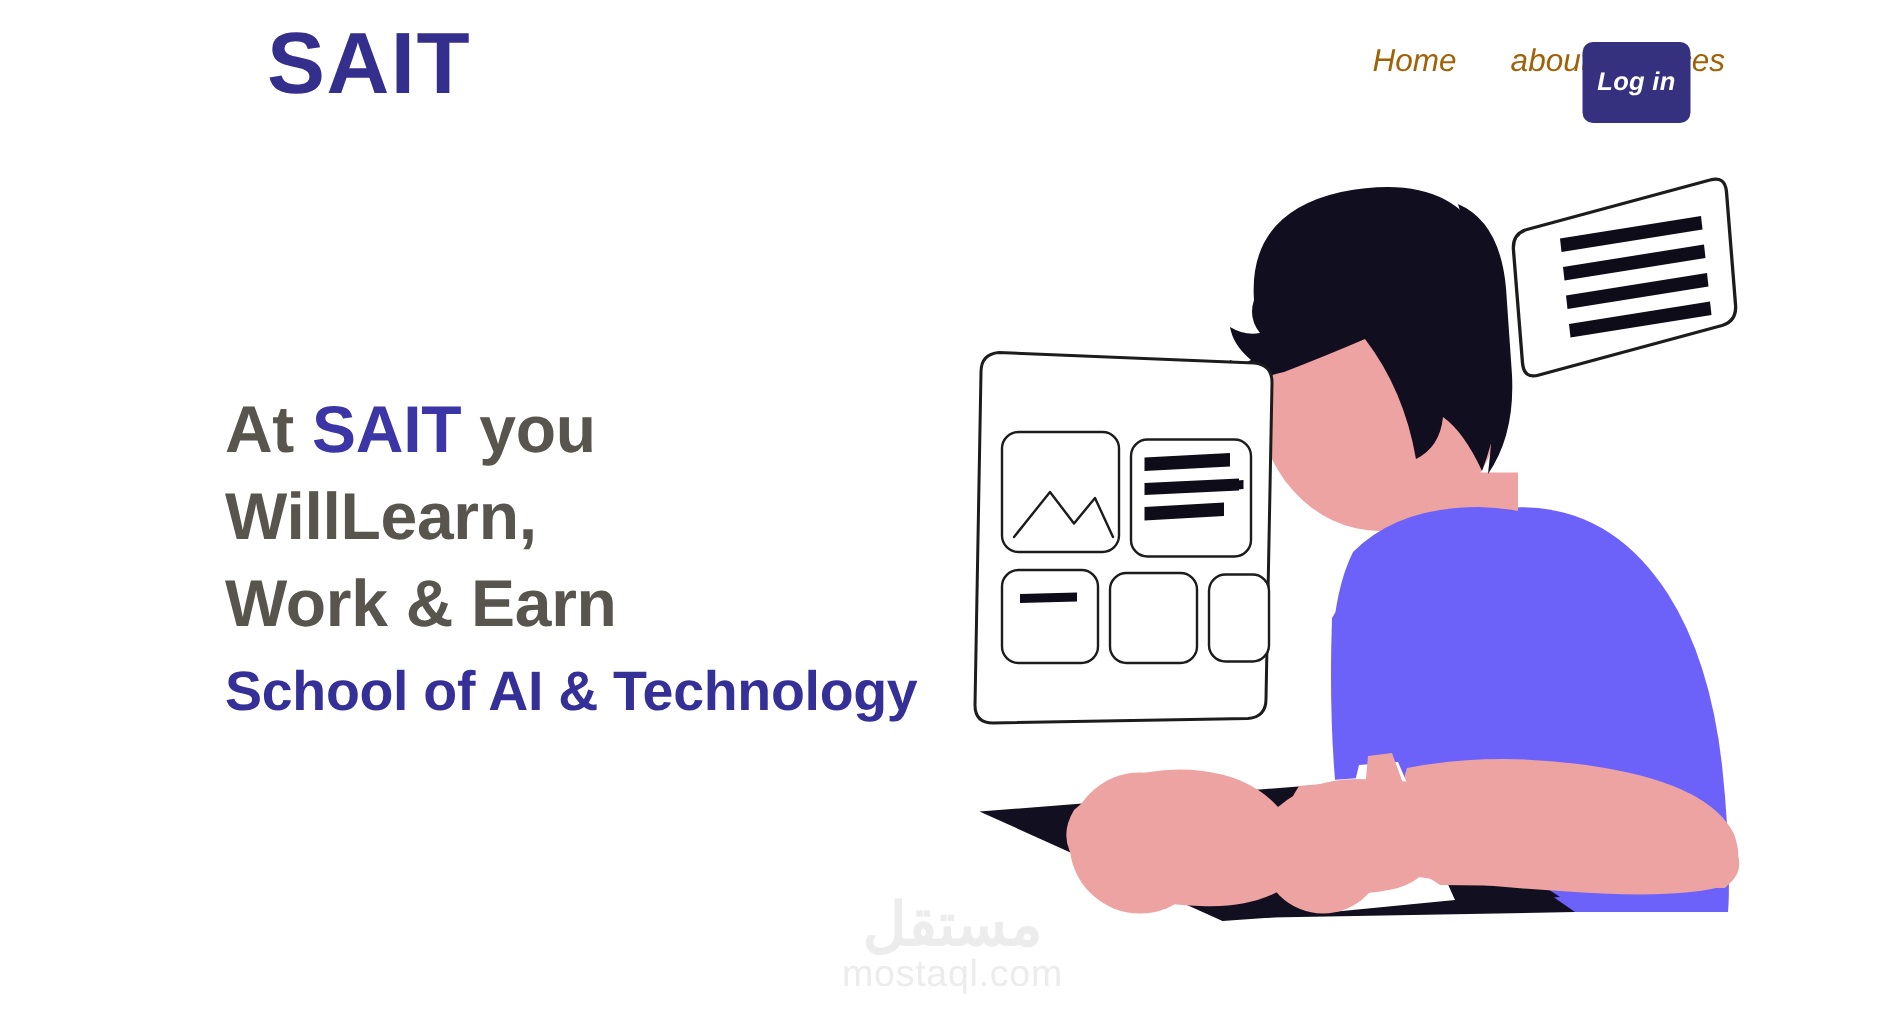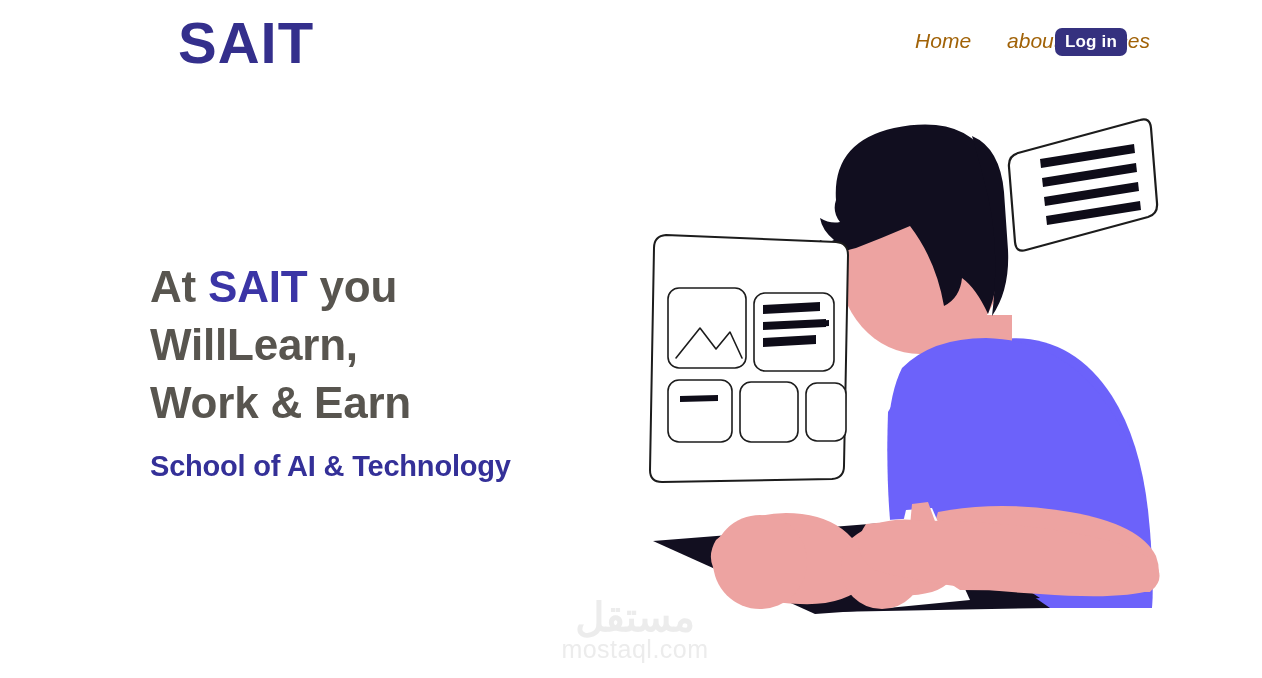--- a/index.html
+++ b/index.html
@@ -68,33 +68,34 @@
 
   .nav-link.home  { margin-right: 36px; }
   .nav-link.about { margin-right: 32px; }
   .nav-link.prices{ margin-right: 0px; }
 
   .login-btn {
     position: absolute;
     left: 1055px;
     top: 28px;
     width: 72px;
-    height: 28px;
+    height: 54px;
     background: #35317f;
     color: #ffffff;
     border: none;
     border-radius: 7px;
     font-family: "Liberation Sans", sans-serif;
     font-size: 17px;
     font-weight: bold;
     cursor: pointer;
     display: flex;
     align-items: center;
     justify-content: center;
     letter-spacing: 0.2px;
+    font-style: italic;
   }
 
   
   .hero-copy {
     position: absolute;
     left: 150px;
     top: 258px;
     width: 520px;
   }
 
@@ -103,22 +104,22 @@
     font-weight: bold;
     color: #58554f;
     line-height: 1.32;
     letter-spacing: -0.2px;
     white-space: pre-line;
   }
 
   .headline .hl-brand { color: #3b35a6; }
 
   .subheadline {
-    margin-top: 16px;
-    font-size: 29px;
+    margin-top: 6px;
+    font-size: 37px;
     font-weight: bold;
     color: #343098;
     letter-spacing: -0.2px;
     line-height: 1.25;
   }
 
   
   .illustration {
     position: absolute;
     left: 620px;

